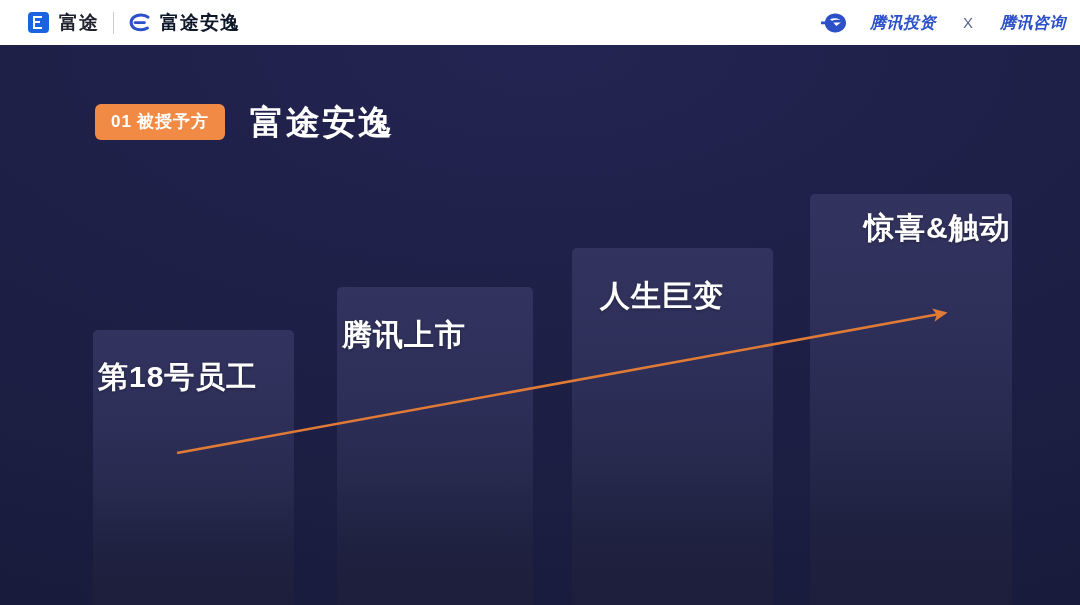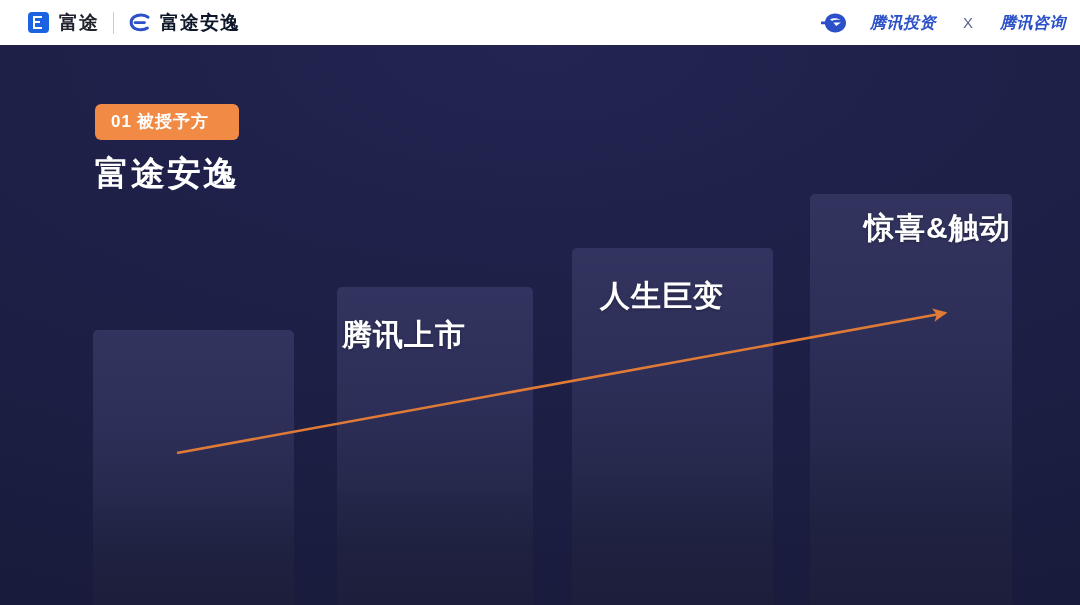--- a/index.html
+++ b/index.html
@@ -124,22 +124,22 @@
     background:
       radial-gradient(120% 110% at 50% 0%, #232451 0%, #1e2048 42%, #191b3c 100%);
     overflow: hidden;
   }
 
   .title-row {
     position: absolute;
     left: 95px;
     top: 59px;
     display: flex;
-    gap: 16px;
-    flex-direction: column;
+    align-items: center;
+    gap: 25px;
   }
   .badge {
     background: #f08a45;
     border-radius: 6px;
     color: #ffffff;
     font-size: 17px;
     font-weight: bold;
     padding: 9px 16px 10px 16px;
     letter-spacing: 1px;
     line-height: 1;
@@ -228,20 +228,21 @@
 
     <div class="title-row">
       <div class="badge">
         <span class="badge-num">01</span><span>被授予方</span>
       </div>
       <div class="slide-title">富途安逸</div>
     </div>
 
     <div class="chart" id="chart">
         <div class="bar" style="left: 93px; width: 201px; height: 275px;"></div>
+        <div class="bar-label" style="left: 98px; top: 317px;">第18号员工</div>
         <div class="bar" style="left: 337px; width: 196px; height: 318px;"></div>
         <div class="bar-label" style="left: 342px; top: 275px;">腾讯上市</div>
         <div class="bar" style="left: 572px; width: 201px; height: 357px;"></div>
         <div class="bar-label" style="left: 600px; top: 236px;">人生巨变</div>
         <div class="bar" style="left: 810px; width: 202px; height: 411px;"></div>
         <div class="bar-label" style="left: 820px; top: 168px; margin-left: 44px;">惊喜&amp;触动</div>
       </div>
 
     <svg class="arrow-layer" viewBox="0 0 1080 560">
       <defs>

